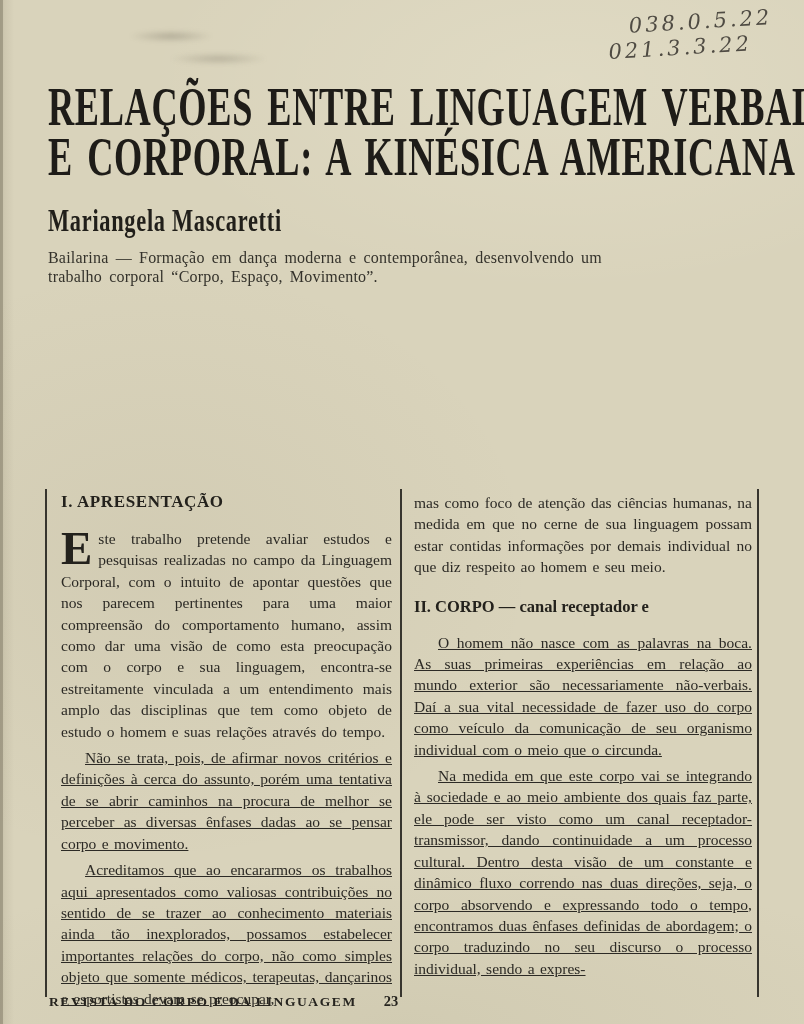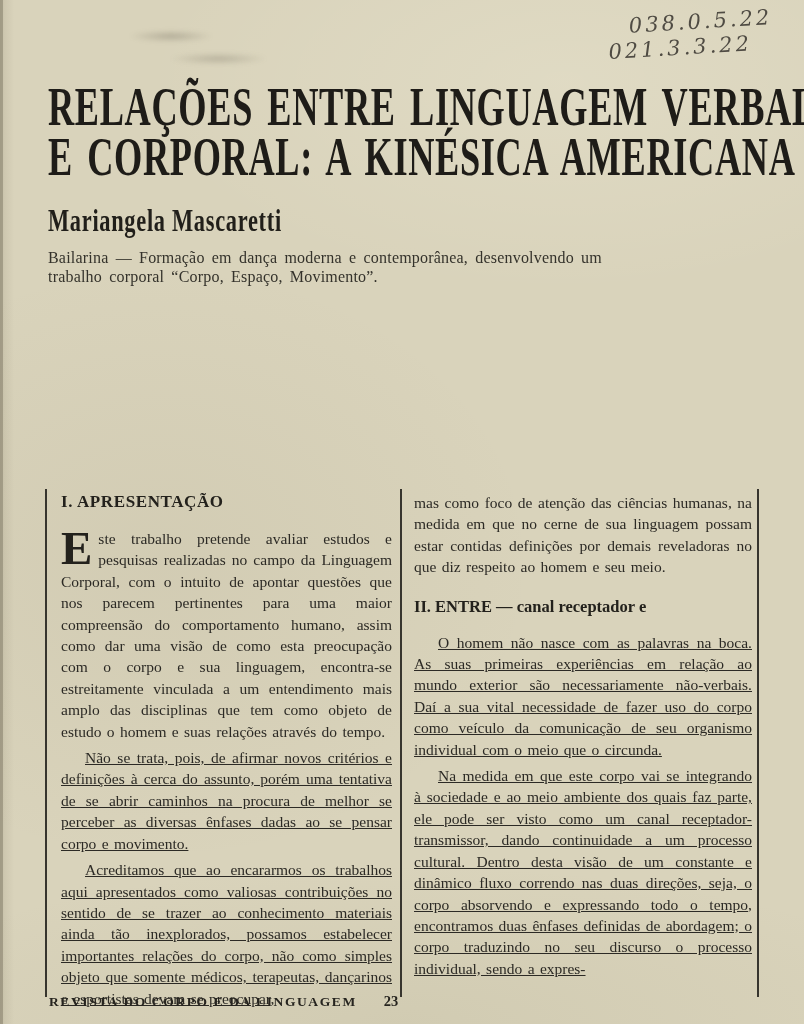--- a/index.html
+++ b/index.html
@@ -117,23 +117,23 @@
   <div class="rule rule-right"></div>
 
   <div class="col col-left">
     <h2>I. APRESENTAÇÃO</h2>
     <p><span class="dropcap">E</span><span>ste trabalho pretende avaliar estudos e pesquisas realizadas no campo da Linguagem Corporal, com o intuito de apontar questões que nos parecem pertinentes para uma maior compreensão do comportamento humano, assim como dar uma visão de como esta preocupação com o corpo e sua linguagem, encontra-se estreitamente vinculada a um entendimento mais amplo das disciplinas que tem como objeto de estudo o homem e suas relações através do tempo.</span></p>
     <p class="indent">Não se trata, pois, de afirmar novos critérios e definições à cerca do assunto, porém uma tentativa de se abrir caminhos na procura de melhor se perceber as diversas ênfases dadas ao se pensar corpo e movimento.</p>
     <p class="indent">Acreditamos que ao encararmos os trabalhos aqui apresentados como valiosas contribuições no sentido de se trazer ao conhecimento materiais ainda tão inexplorados, possamos estabelecer importantes relações do corpo, não como simples objeto que somente médicos, terapeutas, dançarinos e esportistas devam se preocupar,</p>
   </div>
 
   <div class="col col-right">
-    <p>mas como foco de atenção das ciências humanas, na medida em que no cerne de sua linguagem possam estar contidas definições por demais reveladoras no que diz respeito ao homem e seu meio.</p>
+    <p>mas como foco de atenção das ciências humanas, na medida em que no cerne de sua linguagem possam estar contidas informações por demais individual no que diz respeito ao homem e seu meio.</p>
     <div class="h2-two-line">
-      <div class="l1">II. ENTRE — canal receptador e</div>
+      <div class="l1">II. CORPO — canal receptador e</div>
     </div>
     <p class="indent">O homem não nasce com as palavras na boca. As suas primeiras experiências em relação ao mundo exterior são necessariamente não-verbais. Daí a sua vital necessidade de fazer uso do corpo como veículo da comunicação de seu organismo individual com o meio que o circunda.</p>
     <p class="indent">Na medida em que este corpo vai se integrando à sociedade e ao meio ambiente dos quais faz parte, ele pode ser visto como um canal receptador-transmissor, dando continuidade a um processo cultural. Dentro desta visão de um constante e dinâmico fluxo correndo nas duas direções, seja, o corpo absorvendo e expressando todo o tempo, encontramos duas ênfases definidas de abordagem; o corpo traduzindo no seu discurso o processo individual, sendo a expres-</p>
   </div>
 
   <div class="footer">
     <span class="journal-name">REVISTA DO CORPO E DA LINGUAGEM</span>
     <span class="page-number">23</span>
   </div>
 

